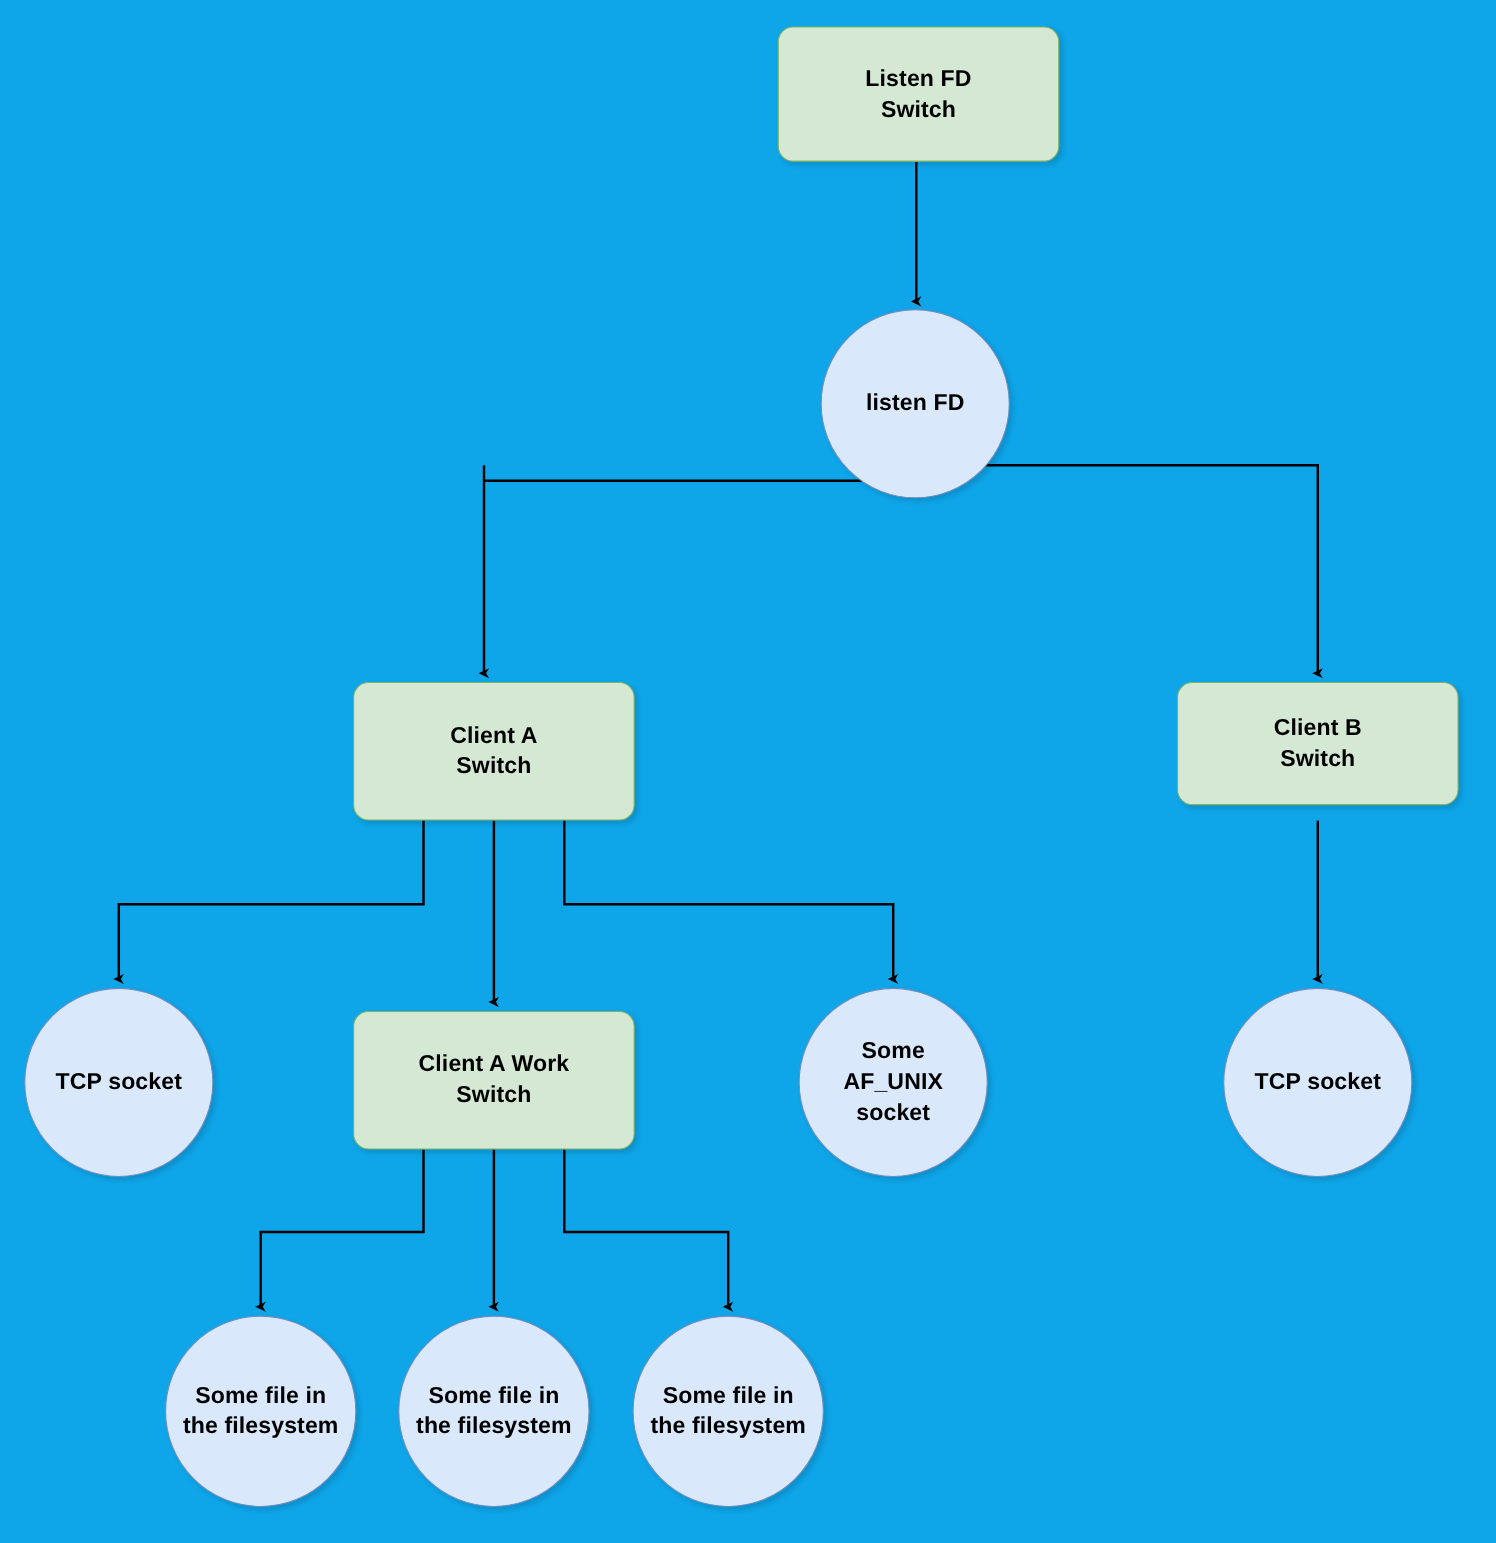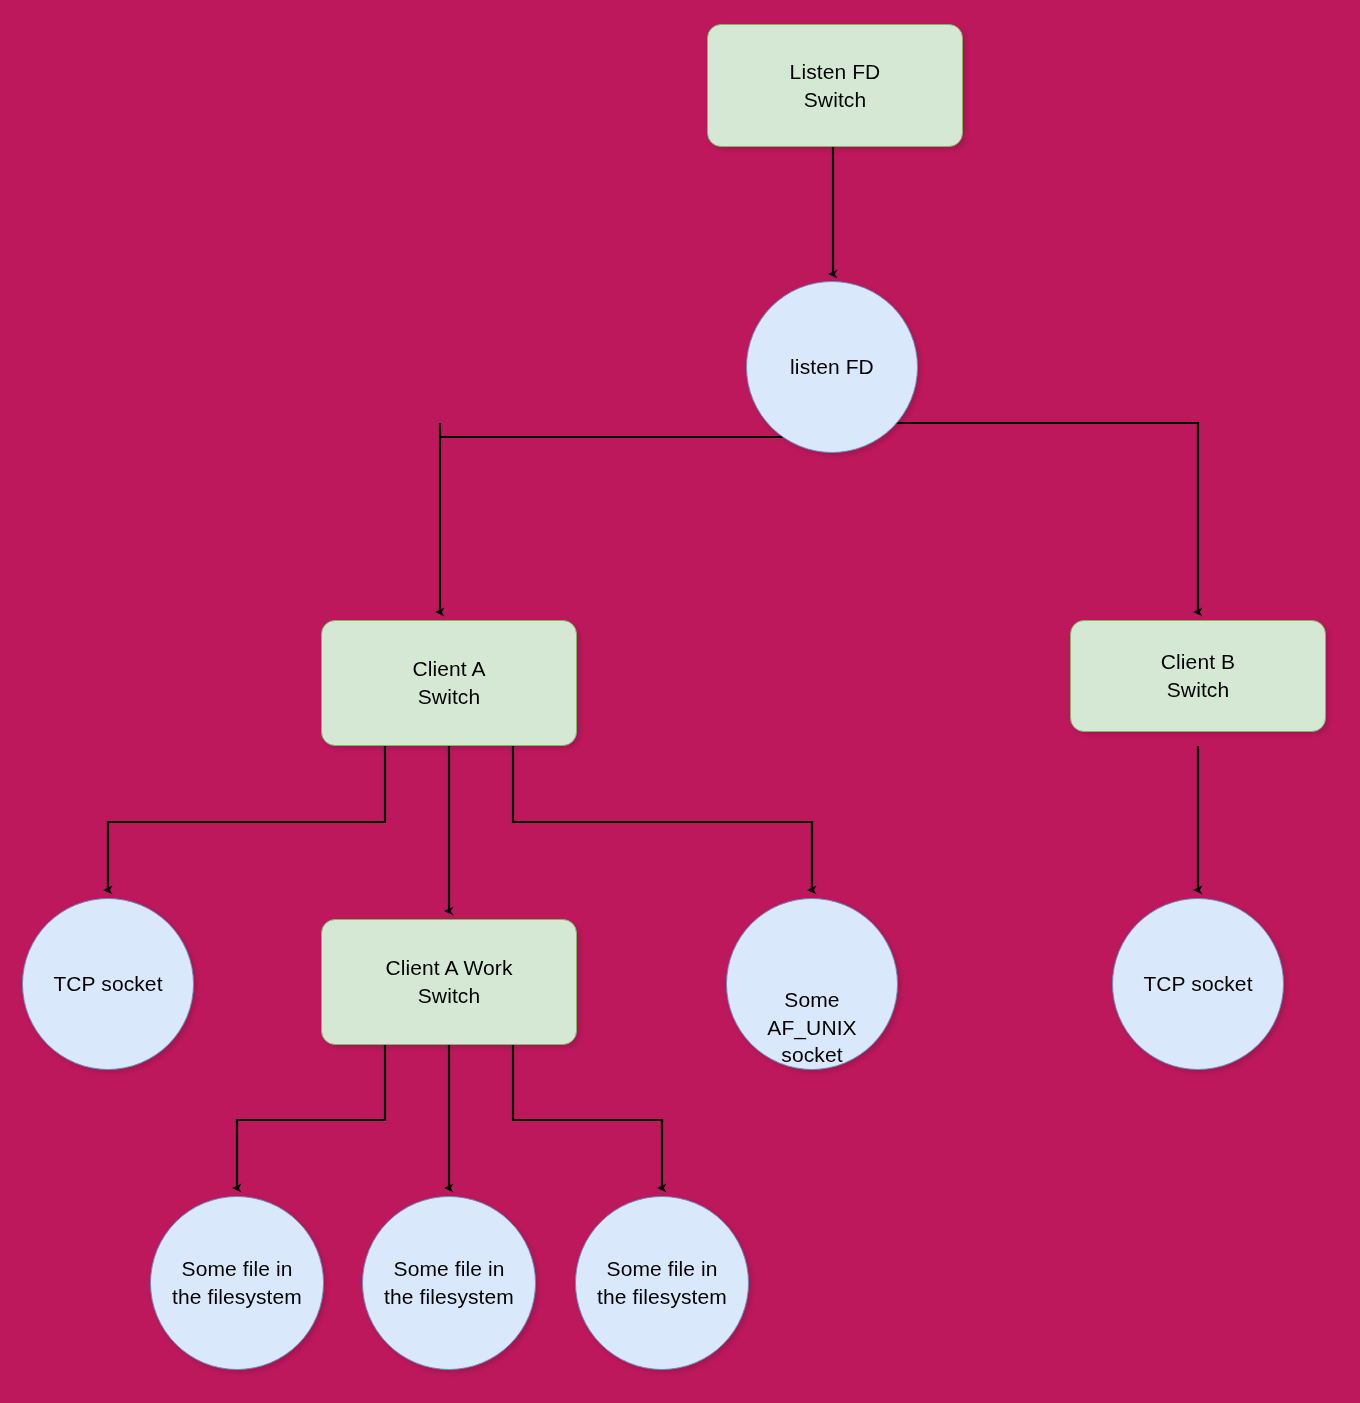--- a/index.html
+++ b/index.html
@@ -51,21 +51,21 @@
     box-shadow: 3px 3px 5px rgba(0,0,0,0.13);
   }
   .node-label {
     display: block;
     padding: 0 6px;
   }
 </style>
 </head>
 <body>
 
-<div id="canvas" style="background: #be185d;">
+<div id="canvas" style="background: #0ea5e9; font-weight: bold;">
 
   <svg id="edge-layer" viewBox="0 0 1360 1403">
     <defs>
       <marker id="arrowhead" markerWidth="11" markerHeight="11" refX="5.2" refY="5" orient="auto" markerUnits="userSpaceOnUse">
         <path d="M 0.6 0.4 L 5.2 10 L 9.8 0.4 L 5.2 3.1 Z" fill="#000000"></path>
       </marker>
     </defs>
     <g id="edges-group">
         <path d="M 833 147 L 833 274" fill="none" stroke="#000000" stroke-width="2.2" stroke-linejoin="miter" stroke-linecap="butt" marker-end="url(#arrowhead)"></path>
         <path d="M 833 437 L 440 437 L 440 423 L 440 612" fill="none" stroke="#000000" stroke-width="2.2" stroke-linejoin="miter" stroke-linecap="butt" marker-end="url(#arrowhead)"></path>
@@ -84,21 +84,21 @@
       <div class="node node-process" style="left: 707px; top: 24px; width: 256px; height: 123px;"><span class="node-label">Listen FD
 Switch</span></div>
       <div class="node node-resource" style="left: 746px; top: 281px; width: 172px; height: 172px;"><span class="node-label">listen FD</span></div>
       <div class="node node-process" style="left: 321px; top: 620px; width: 256px; height: 126px;"><span class="node-label">Client A
 Switch</span></div>
       <div class="node node-process" style="left: 1070px; top: 620px; width: 256px; height: 112px;"><span class="node-label">Client B
 Switch</span></div>
       <div class="node node-resource" style="left: 22px; top: 898px; width: 172px; height: 172px;"><span class="node-label">TCP socket</span></div>
       <div class="node node-process" style="left: 321px; top: 919px; width: 256px; height: 126px;"><span class="node-label">Client A Work
 Switch</span></div>
-      <div class="node node-resource" style="left: 726px; top: 898px; width: 172px; height: 172px; align-items: flex-end;"><span class="node-label">Some
+      <div class="node node-resource" style="left: 726px; top: 898px; width: 172px; height: 172px;"><span class="node-label">Some
 AF_UNIX
 socket</span></div>
       <div class="node node-resource" style="left: 1112px; top: 898px; width: 172px; height: 172px;"><span class="node-label">TCP socket</span></div>
       <div class="node node-resource" style="left: 150px; top: 1196px; width: 174px; height: 174px;"><span class="node-label">Some file in
 the filesystem</span></div>
       <div class="node node-resource" style="left: 362px; top: 1196px; width: 174px; height: 174px;"><span class="node-label">Some file in
 the filesystem</span></div>
       <div class="node node-resource" style="left: 575px; top: 1196px; width: 174px; height: 174px;"><span class="node-label">Some file in
 the filesystem</span></div>
     </div>

